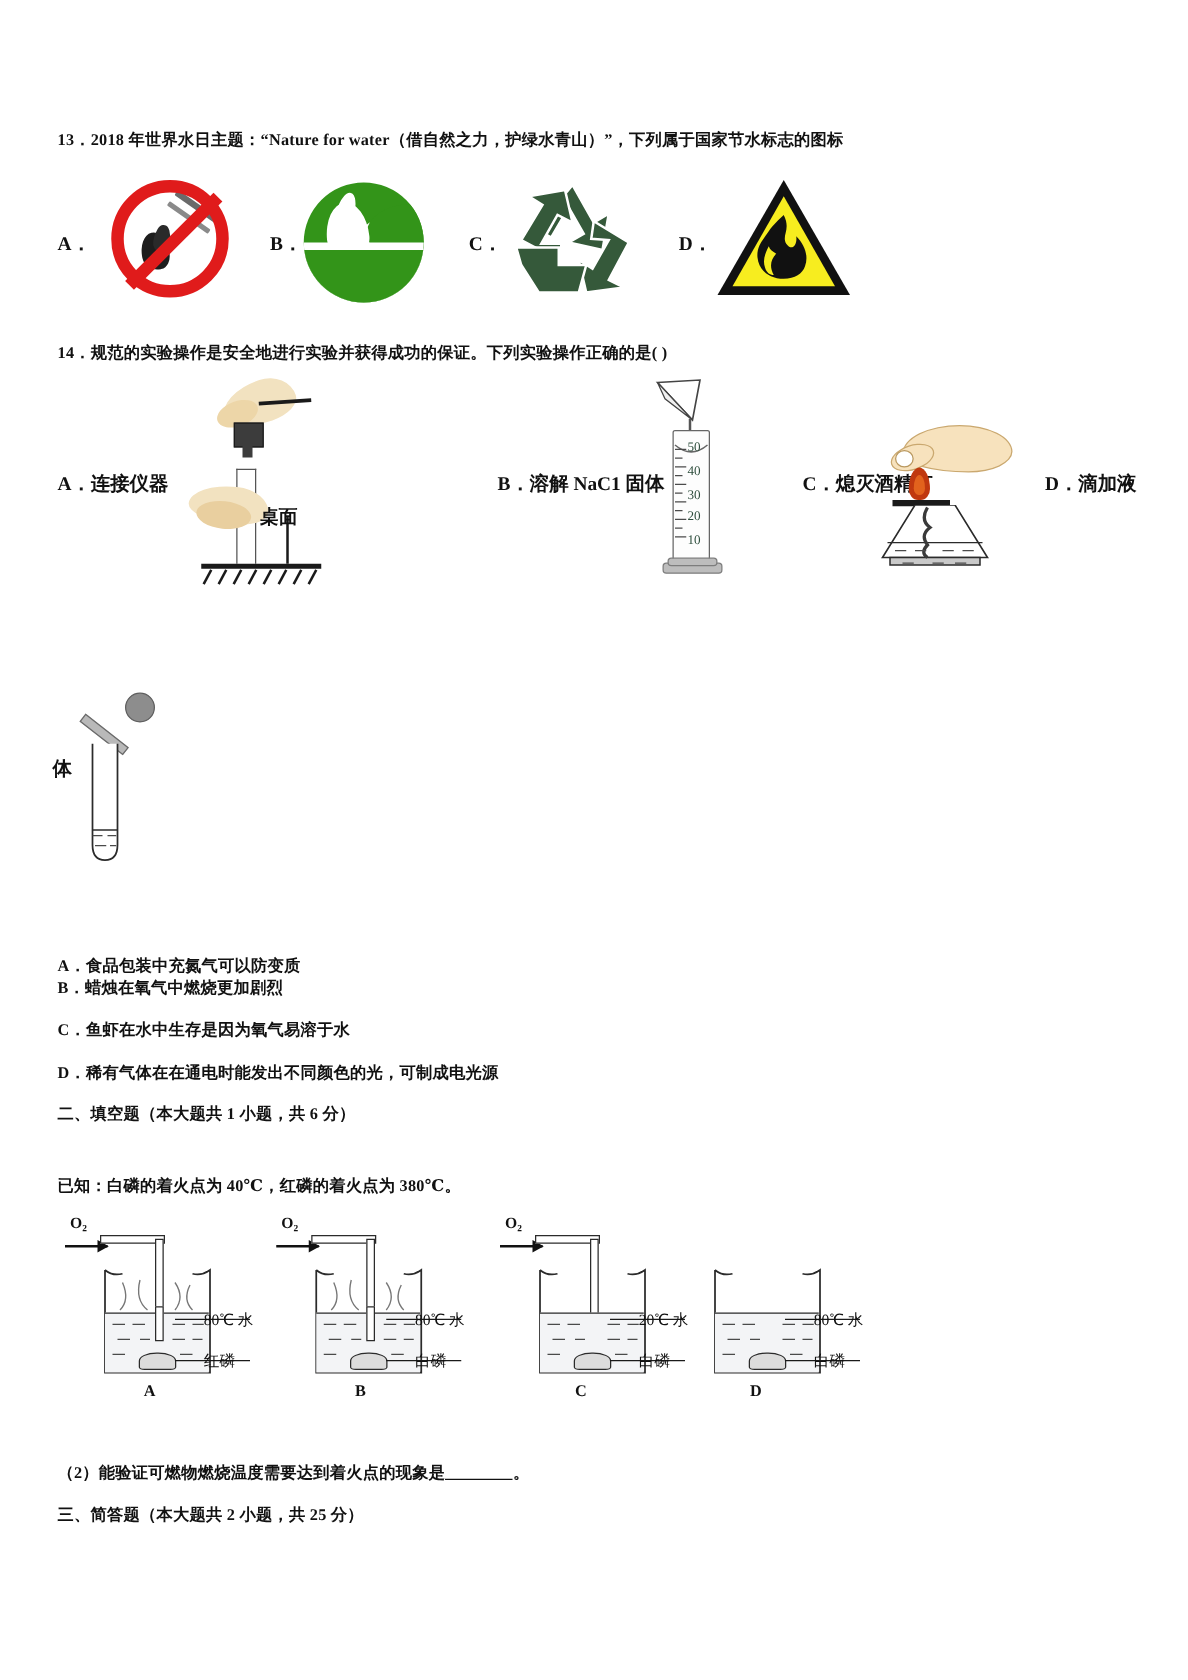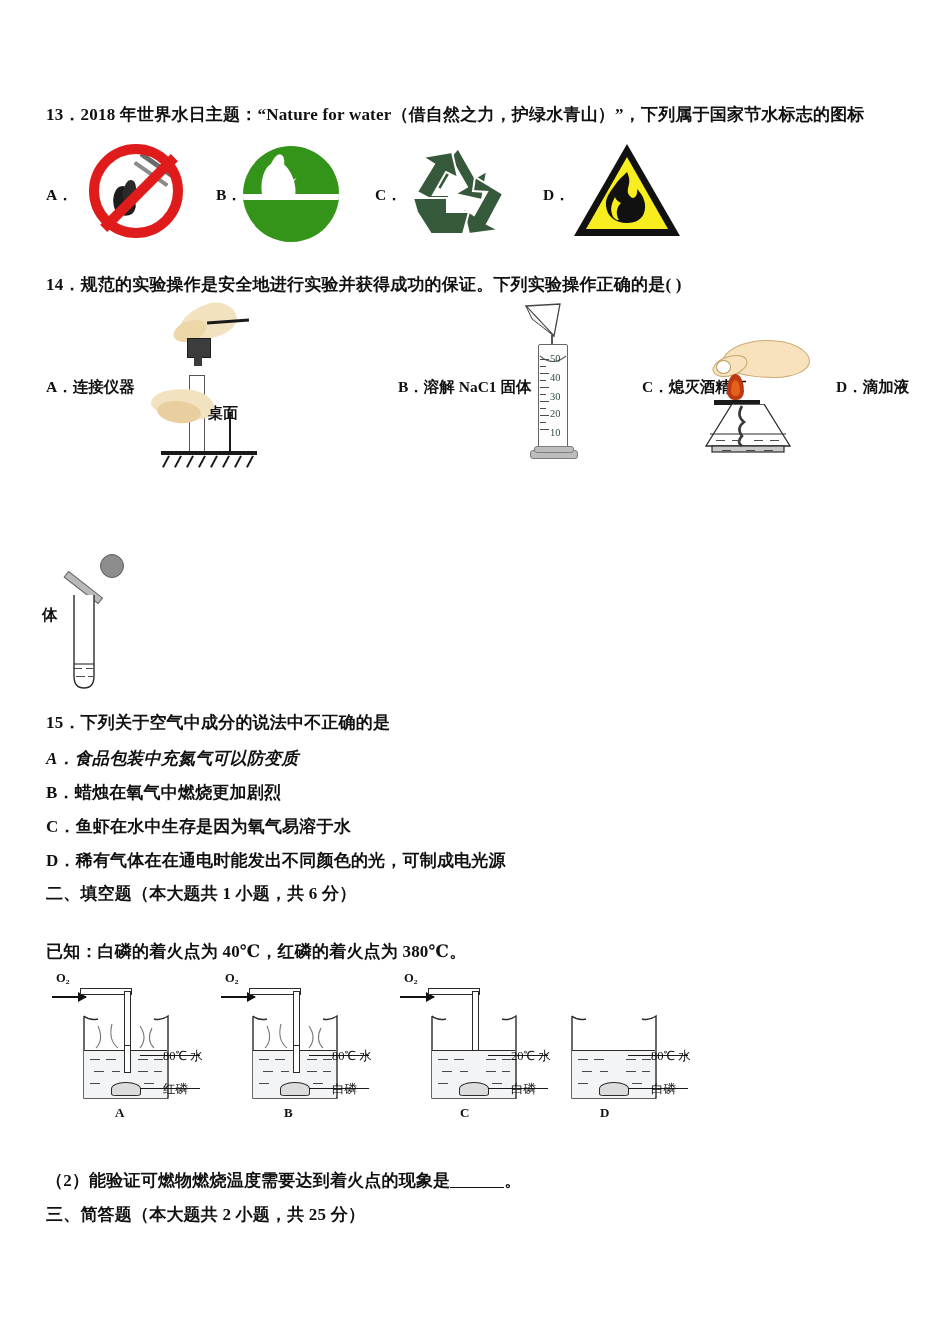--- a/index.html
+++ b/index.html
@@ -3,21 +3,21 @@
 <meta charset="utf-8">
 <style>
   html,body{margin:0;padding:0;}
   body{
     width:950px;height:1344px;background:#ffffff;
     font-family:"Liberation Serif","DejaVu Serif",serif;
     color:#111;position:relative;overflow:hidden;
   }
   .page{position:absolute;left:0;top:0;width:950px;height:1344px;}
 
-  .qline{position:absolute;font-weight:bold;font-size:17px;letter-spacing:.2px;white-space:nowrap;}
+  .qline{position:absolute;font-weight:bold;font-size:13px;letter-spacing:.2px;white-space:nowrap;}
   .optlabel{position:absolute;font-weight:bold;font-size:15.5px;white-space:nowrap;}
   .smalllabel{position:absolute;font-size:12px;white-space:nowrap;font-family:"Liberation Serif",serif;}
 
   
   .icon-nofire{position:absolute;width:108px;height:100px;}
   .nf-circle{position:absolute;left:4px;top:2px;width:94px;height:94px;border:10px solid #e01b1b;border-radius:50%;box-sizing:border-box;}
   .nf-slash{position:absolute;left:4px;top:46px;width:100px;height:10px;background:#e01b1b;transform:rotate(-45deg);transform-origin:50% 50%;}
   .nf-match{position:absolute;background:#6a6a6a;border-radius:1px;}
   .nf-flame{position:absolute;left:28px;top:44px;width:22px;height:30px;background:#1d1d1d;
      border-radius:52% 48% 42% 58% / 62% 60% 40% 40%;transform:rotate(-12deg);}
@@ -229,22 +229,21 @@
     <svg style="position:absolute;left:6px;top:42px;" width="32" height="96" viewBox="0 0 32 96">
       <path d="M6 1 L6 82 q0 12 10 12 q10 0 10 -12 L26 1" fill="#ffffff" stroke="#2b2b2b" stroke-width="1.4"></path>
       <path d="M6 70 L26 70" stroke="#2b2b2b" stroke-width="1.1"></path>
     </svg>
     <div class="dash" style="left:12px;top:116px;width:8px;"></div>
     <div class="dash" style="left:24px;top:116px;width:7px;"></div>
     <div class="dash" style="left:14px;top:124px;width:9px;"></div>
     <div class="dash" style="left:26px;top:124px;width:5px;"></div>
   </div>
 
-  <div class="qline" style="left:46px;top:711px;">15．下列关于空气中成分的说法中不正确的是</div>
-  <div class="qline" style="left:46px;top:747px;font-style:italic;">A．食品包装中充氮气可以防变质</div>
+  <div class="qline" style="left:46px;top:764px;">A．食品包装中充氮气可以防变质</div>
   <div class="qline" style="left:46px;top:781px;">B．蜡烛在氧气中燃烧更加剧烈</div>
   <div class="qline" style="left:46px;top:815px;">C．鱼虾在水中生存是因为氧气易溶于水</div>
   <div class="qline" style="left:46px;top:849px;">D．稀有气体在在通电时能发出不同颜色的光，可制成电光源</div>
 
   <div class="qline" style="left:46px;top:882px;">二、填空题（本大题共 1 小题，共 6 分）</div>
   <div class="qline" style="left:46px;top:940px;">已知：白磷的着火点为 40℃，红磷的着火点为 380℃。</div>
 
   <div class="o2lab" style="left:56px;top:971px;">O₂</div>
   <div class="arrow" style="left:52px;top:996px;width:34px;"></div>
   <div class="beaker" style="left:78px;top:985px;width:180px;height:130px;">

